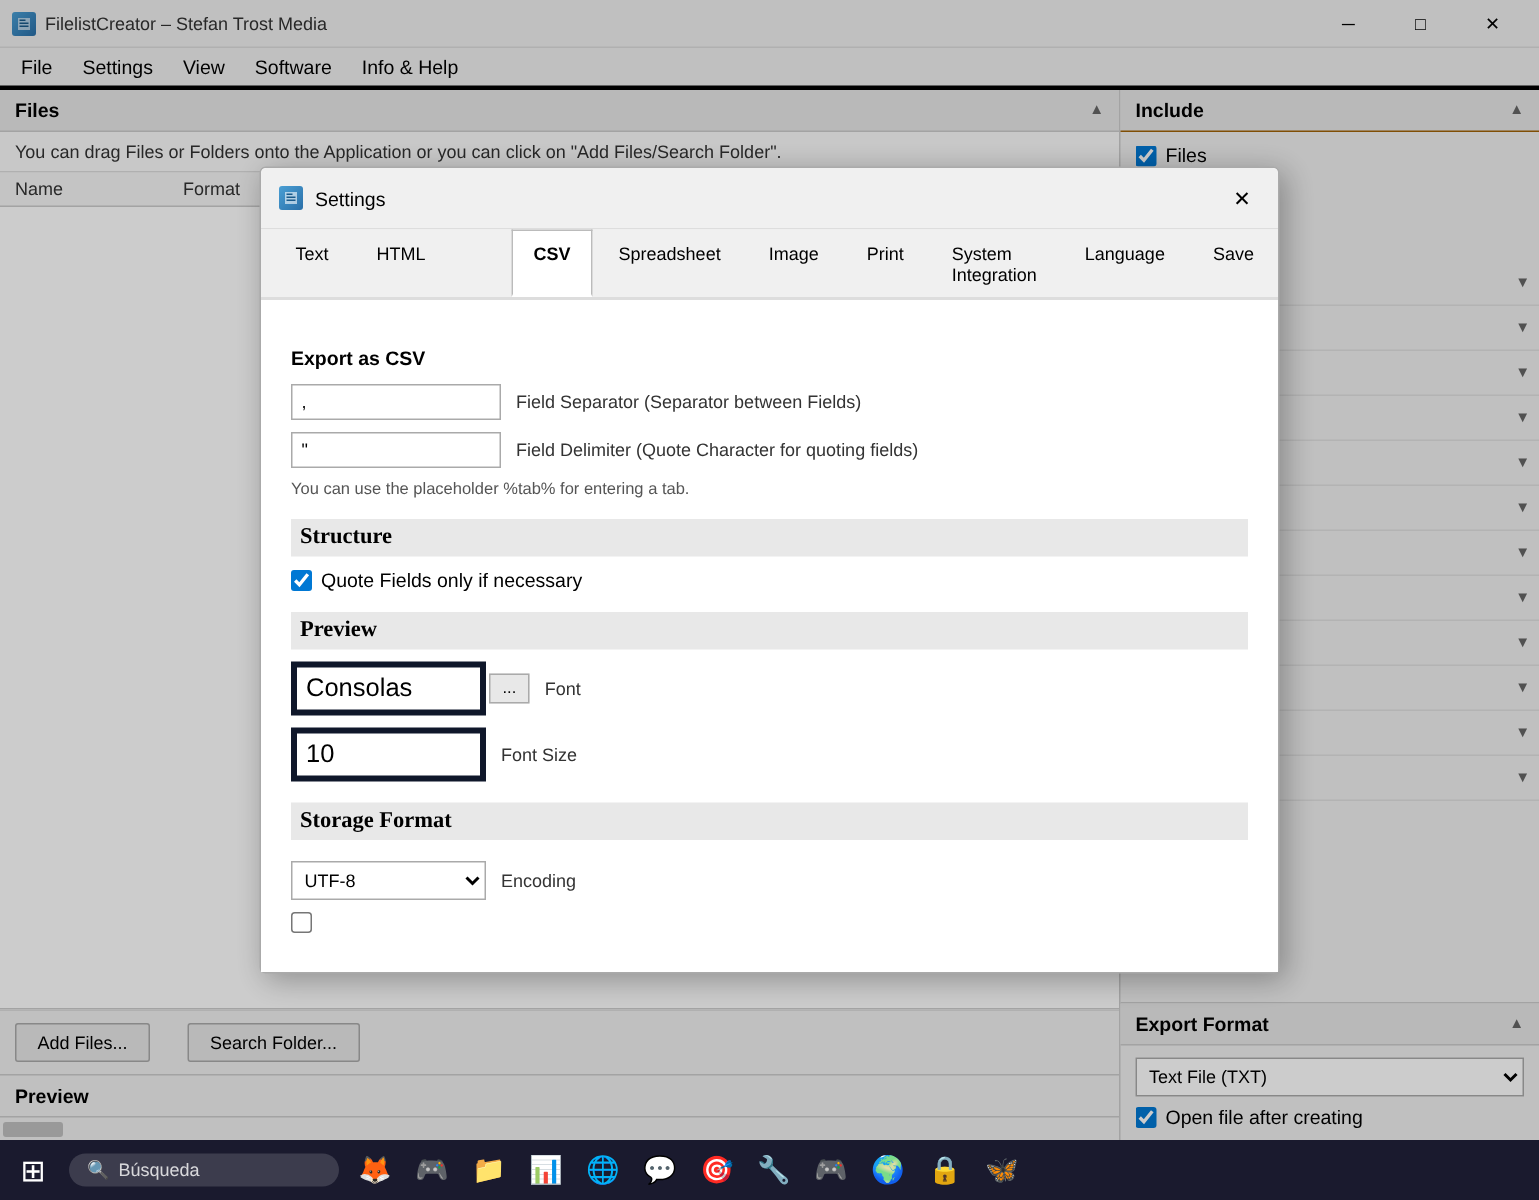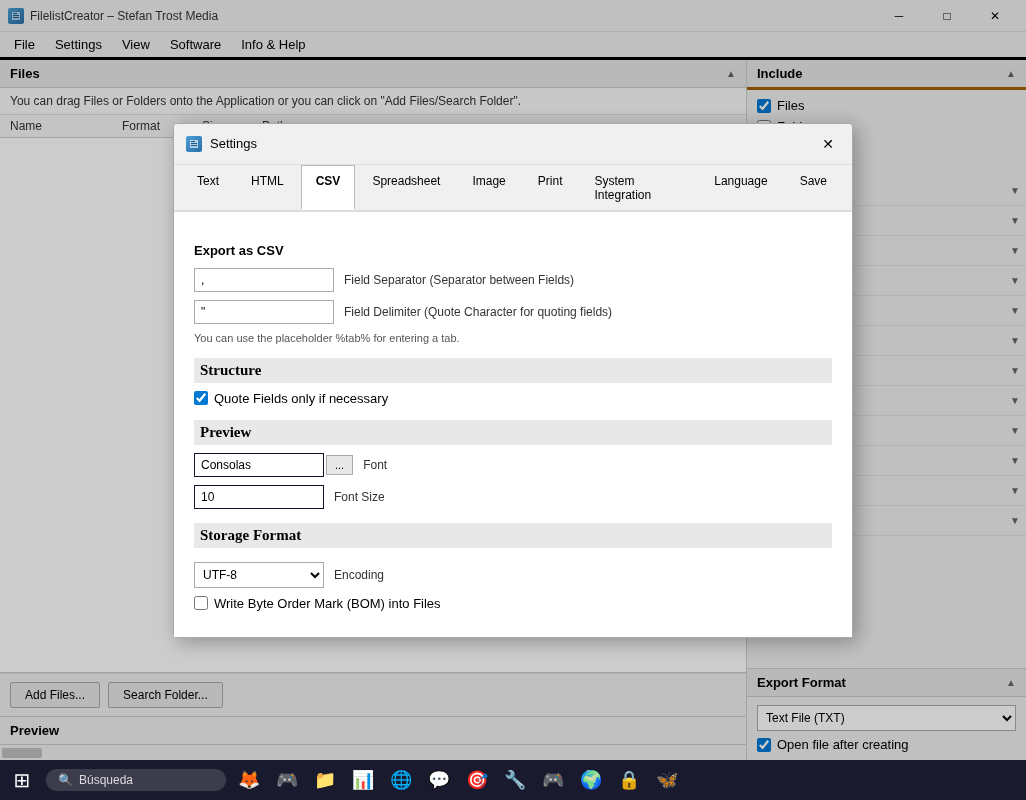--- a/index.html
+++ b/index.html
@@ -27,30 +27,30 @@
     #files-title { font-weight: bold; font-size: 13px; }
     #files-desc { padding: 6px 10px; font-size: 12px; color: #333; background: #fafafa; border-bottom: 1px solid #ddd; }
     #files-table-header { display: flex; background: #f5f5f5; border-bottom: 1px solid #ccc; padding: 4px 0; }
     .col-name { width: 122px; padding: 0 10px; font-size: 12px; color: #333; }
     .col-format { width: 80px; font-size: 12px; color: #333; }
     .col-size { width: 60px; font-size: 12px; color: #333; }
     .col-path { flex: 1; font-size: 12px; color: #333; }
     #files-content { flex: 1; background: white; border-bottom: 1px solid #ccc; }
 
     
-    #bottom-buttons { padding: 8px 10px; background: #f0f0f0; border-top: 1px solid #ddd; display: flex; gap: 8px; }
+    #bottom-buttons { padding: 8px 10px; background: #f0f0f0; border-top: 1px solid #ddd; display: flex; gap: 25px; }
     .btn { padding: 5px 14px; background: #e8e8e8; border: 1px solid #aaa; cursor: pointer; font-size: 12px; border-radius: 2px; }
 
     
     #preview-section { background: #f0f0f0; padding: 6px 10px; border-top: 1px solid #ccc; }
     #preview-title { font-weight: bold; font-size: 13px; }
 
     
     #right-panel { width: 280px; background: #f0f0f0; border-left: 1px solid #ccc; display: flex; flex-direction: column; }
-    #include-header { background: #e8e8e8; padding: 6px 10px; display: flex; align-items: center; justify-content: space-between; border-bottom: 3px solid #a16207; gap: 24px; }
+    #include-header { background: #e8e8e8; padding: 6px 10px; display: flex; align-items: center; justify-content: space-between; border-bottom: 1px solid #a16207; gap: 24px; }
     #include-title { font-weight: bold; font-size: 13px; }
     #include-content { padding: 8px 10px; }
     .checkbox-row { display: flex; align-items: center; gap: 6px; margin-bottom: 6px; }
     .filter-btn { margin-top: 4px; padding: 4px 14px; background: #e8e8e8; border: 1px solid #aaa; cursor: pointer; font-size: 12px; }
 
     
     #right-arrows { flex: 1; display: flex; flex-direction: column; }
     .arrow-row { height: 30px; display: flex; align-items: center; justify-content: flex-end; padding-right: 6px; border-bottom: 1px solid #e0e0e0; }
 
     
@@ -73,34 +73,34 @@
     
     #modal-overlay { position: fixed; top: 0; left: 0; width: 1026px; height: 760px; background: rgba(0,0,0,0.2); display: flex; align-items: center; justify-content: center; z-index: 100; }
     #settings-dialog { background: #f5f5f5; border: 1px solid #aaa; border-radius: 4px; width: 680px; box-shadow: 4px 4px 20px rgba(0,0,0,0.3); }
     #dialog-title-bar { background: #f0f0f0; padding: 8px 12px; display: flex; align-items: center; justify-content: space-between; border-bottom: 1px solid #ddd; border-radius: 4px 4px 0 0; }
     #dialog-title-content { display: flex; align-items: center; gap: 8px; font-size: 13px; font-weight: normal; }
     #dialog-close { width: 24px; height: 24px; background: transparent; border: none; font-size: 14px; cursor: pointer; display: flex; align-items: center; justify-content: center; border-radius: 2px; }
 
     
     #dialog-tabs { display: flex; background: #f0f0f0; border-bottom: 2px solid #ddd; padding: 0 8px; }
     .tab { padding: 8px 14px; cursor: pointer; font-size: 12px; border: 1px solid transparent; border-bottom: none; margin-right: 2px; position: relative; top: 0; }
-    .tab.active { background: white; border: 1px solid #bbb; border-bottom: 2px solid white; font-weight: bold; z-index: 1; }
+    .tab.active { background: white; border: 1px solid #bbb; border-bottom: 2px solid white; font-weight: bold; z-index: 1; margin-left: 40px; }
 
     
     #dialog-content { padding: 20px; background: white; }
     .section-title { font-weight: bold; font-size: 13px; margin-bottom: 10px; margin-top: 11px; }
     .field-row { display: flex; align-items: center; margin-bottom: 8px; }
     .field-input { width: 140px; border: 1px solid #aaa; padding: 4px 6px; font-size: 12px; }
     .field-label { margin-left: 10px; font-size: 12px; color: #333; }
     .hint-text { font-size: 11px; color: #555; margin-bottom: 14px; }
 
     .section-header { font-weight: bold; font-size: 15px; margin: 14px 0 8px 0; background: #e8e8e8; padding: 4px 6px; font-family: Liberation Serif, serif; }
 
     .preview-row { display: flex; align-items: center; margin-bottom: 8px; }
-    .preview-input { width: 130px; border: 1px solid #0f172a; padding: 4px 6px; font-size: 12px; }
+    .preview-input { width: 130px; border: 4px solid #0f172a; padding: 4px 6px; font-size: 17px; }
     .preview-btn { padding: 3px 8px; border: 1px solid #aaa; background: #e8e8e8; font-size: 11px; cursor: pointer; margin-left: 2px; }
 
     .storage-section { margin-top: 14px; }
     .encoding-row { display: flex; align-items: center; margin-bottom: 8px; }
     .encoding-select { width: 130px; border: 1px solid #aaa; padding: 4px; font-size: 12px; background: white; }
 
     input[type="checkbox"] { width: 14px; height: 14px; cursor: pointer; }
     input[type="checkbox"]:checked { accent-color: #0078d4; }
 
     .chevron { font-size: 10px; color: #666; }
@@ -288,21 +288,21 @@
         <span class="field-label">Field Separator (Separator between Fields)</span>
       </div>
       <div class="field-row">
         <input type="text" class="field-input" value="&quot;" style="">
         <span class="field-label">Field Delimiter (Quote Character for quoting fields)</span>
       </div>
 
       <div class="hint-text">You can use the placeholder %tab% for entering a tab.</div>
 
       <div class="section-header">Structure</div>
-      <div class="checkbox-row" style="margin: 8px 0 14px 0;">
+      <div class="checkbox-row" style="margin: 8px 0 14px 0; align-items: flex-end;">
         <input type="checkbox" id="cb-quote" checked="" style="">
         <label for="cb-quote">Quote Fields only if necessary</label>
       </div>
 
       <div class="section-header">Preview</div>
       <div style="margin: 8px 0;">
         <div class="preview-row">
           <input type="text" class="preview-input" value="Consolas" style="">
           <button class="preview-btn">...</button>
           <span class="field-label">Font</span>
@@ -319,21 +319,20 @@
           <select class="encoding-select">
             <option>UTF-8</option>
             <option>UTF-16</option>
             <option>ISO-8859-1</option>
             <option>Windows-1252</option>
           </select>
           <span class="field-label">Encoding</span>
         </div>
         <div class="checkbox-row">
           <input type="checkbox" id="cb-bom" style="">
-          <label for="cb-bom">Write Byte Order Mark (BOM) into Files</label>
         </div>
       </div>
     </div>
   </div>
 </div>
 
 <div id="taskbar">
   <div class="taskbar-icon" style="color:white; font-size:20px;">⊞</div>
   <div id="taskbar-search">
     <span style="color:white;">🔍</span>

